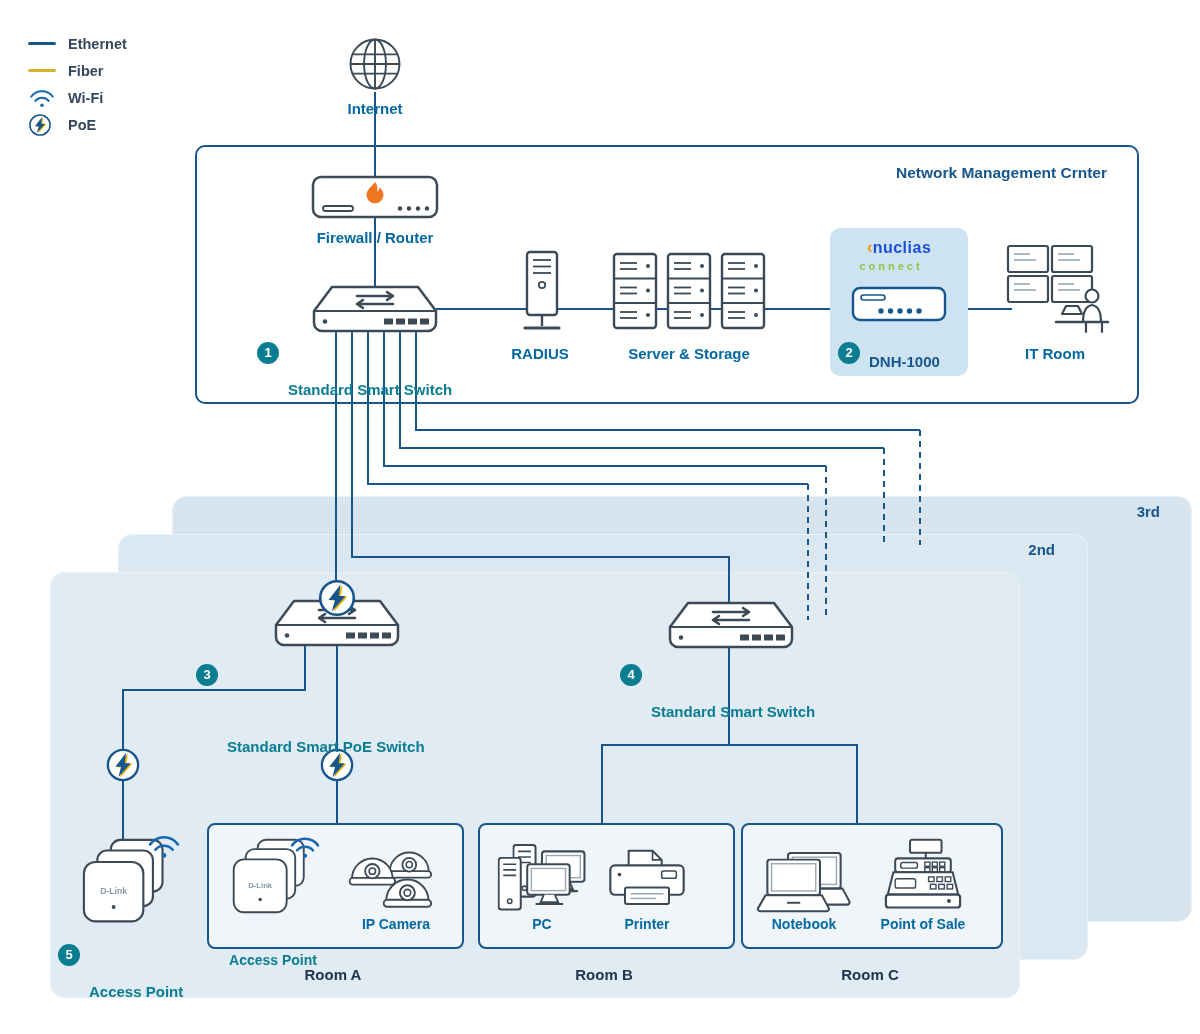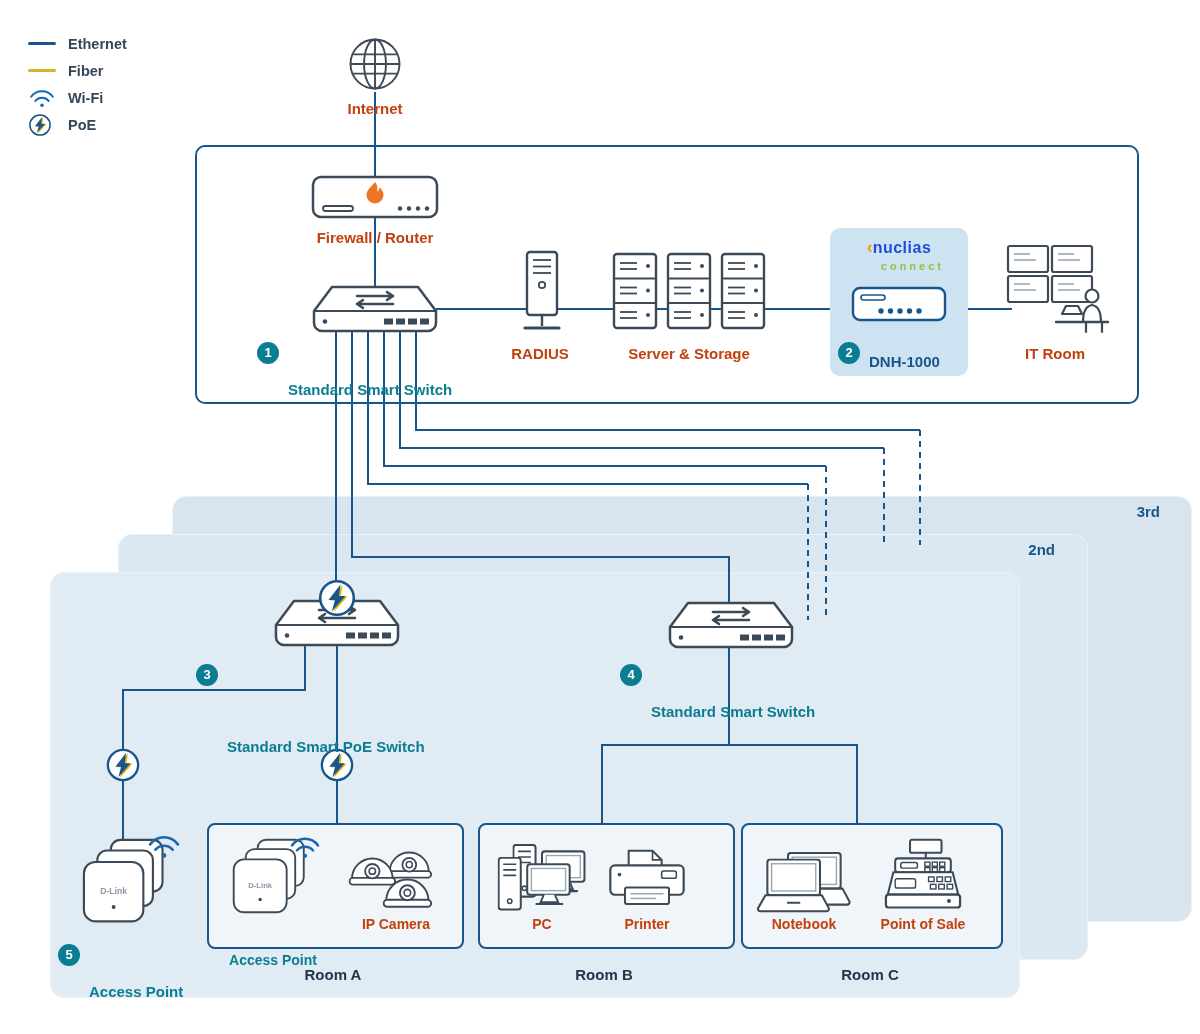--- a/index.html
+++ b/index.html
@@ -12,40 +12,40 @@
   .nmc-box{position:absolute;left:195px;top:145px;width:940px;height:255px;
            border:2px solid #17568c;border-radius:10px;background:#fff;}
   .nuclias-box{position:absolute;left:830px;top:228px;width:138px;height:148px;
            border-radius:10px;background:#cde3f2;}
   .room{position:absolute;border:2px solid #17568c;border-radius:8px;background:rgba(255,255,255,.5);}
   .room-a{left:207px;top:823px;width:253px;height:122px;}
   .room-b{left:478px;top:823px;width:253px;height:122px;}
   .room-c{left:741px;top:823px;width:258px;height:122px;}
   .lines{position:absolute;left:0;top:0;pointer-events:none;}
   .icon{position:absolute;}
-  .lbl{position:absolute;font-size:15px;font-weight:600;color:#c2410c;white-space:nowrap;}
+  .lbl{position:absolute;font-size:15px;font-weight:600;color:#0369a1;white-space:nowrap;}
   .center{text-align:center;}
   .right{text-align:right;}
   .teal{color:#0a7d92;font-weight:700;margin-top:36px;}
   .blue{color:#17568c;font-weight:700;}
   .sub{font-size:14px;}
   .room-name{font-size:15px;font-weight:700;color:#22354d;}
   .num{position:absolute;width:22px;height:22px;border-radius:50%;background:#0a7d92;
        color:#fff;font-size:13px;font-weight:700;line-height:22px;text-align:center;}
   .legend{position:absolute;left:28px;top:30px;}
   .legend-row{display:flex;align-items:center;height:27px;}
   .legend-swatch{width:30px;display:flex;justify-content:flex-start;align-items:center;margin-right:10px;}
   .swatch-line{width:28px;height:3px;border-radius:2px;}
   .eth{background:#17568c;}
   .fib{background:#d9b32a;}
   .legend-label{font-size:14.5px;font-weight:600;color:#33475b;}
   .nuc-logo{position:absolute;left:838px;top:238px;width:122px;text-align:center;line-height:18px;}
   .nuc-mark{color:#f7941d;font-weight:800;font-size:18px;}
   .nuc-name{color:#1d4ed8;font-weight:800;font-size:16px;letter-spacing:.5px;}
-  .nuc-sub{color:#8dc63f;font-size:11px;font-weight:700;letter-spacing:3px;text-align:right;padding-right:16px;}
+  .nuc-sub{color:#8dc63f;font-size:11px;font-weight:700;letter-spacing:3px;padding-right:16px;}
   .title{font-size:15.5px;}
 </style>
 </head>
 <body>
 
 <svg width="0" height="0" style="position:absolute" aria-hidden="true">
 <defs>
 <symbol id="sym-globe" viewBox="0 0 64 64">
   <g fill="none" stroke="#3c4a57" stroke-width="2.2">
     <circle cx="32" cy="32" r="28"></circle>
@@ -385,20 +385,21 @@
     </svg>
 
   <svg class="icon" style="left:754px;top:852px" width="100" height="62">
       <use href="#sym-notebook"></use>
     </svg>
   <svg class="icon" style="left:878px;top:838px" width="90" height="76">
       <use href="#sym-pos"></use>
     </svg>
 
   <div class="lbl center" style="left:325px;top:100px;width:100px">Internet</div>
+  <div class="lbl blue right title" style="left:807px;top:164px;width:300px">Network Management Crnter</div>
   <div class="lbl center" style="left:295px;top:229px;width:160px">Firewall / Router</div>
 
   <span class="num" style="left:257px;top:342px">1</span>
   <div class="lbl teal" style="left:288px;top:345px">Standard Smart Switch</div>
 
   <div class="lbl center" style="left:500px;top:345px;width:80px">RADIUS</div>
   <div class="lbl center" style="left:607px;top:345px;width:164px">Server &amp; Storage</div>
 
   <div class="nuc-logo">
     <span class="nuc-mark">‹</span><span class="nuc-name">nuclias</span>

